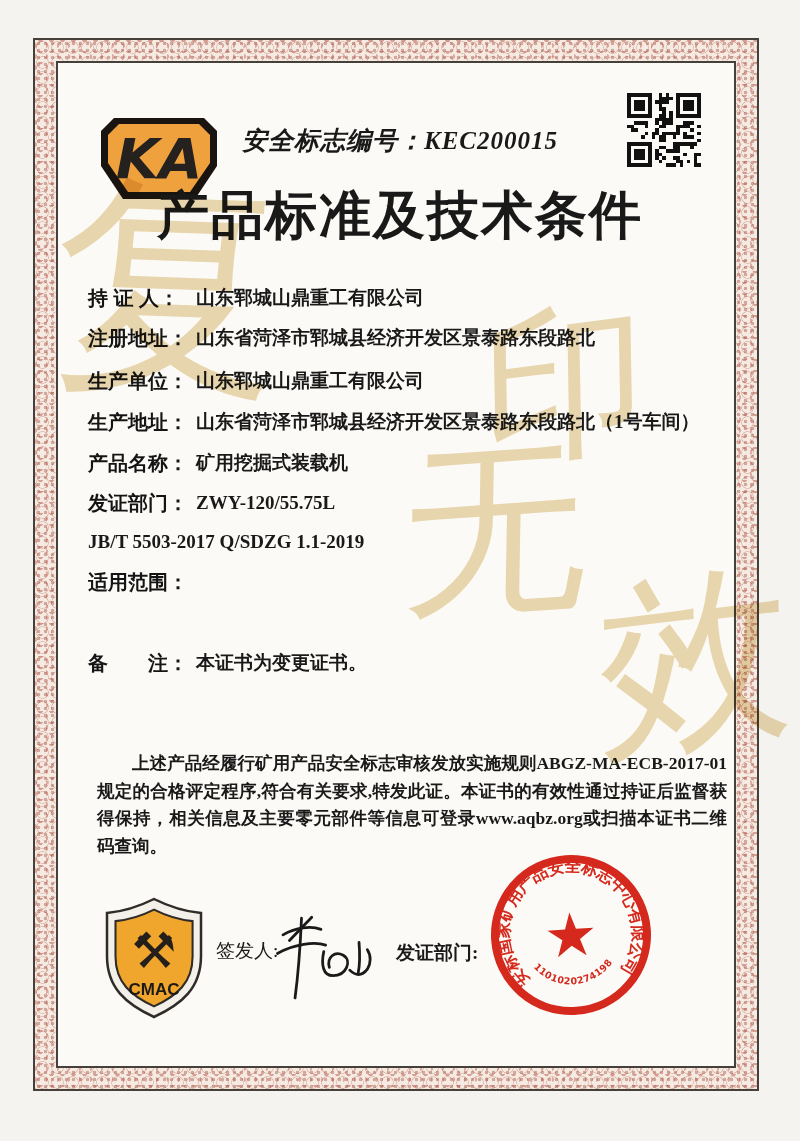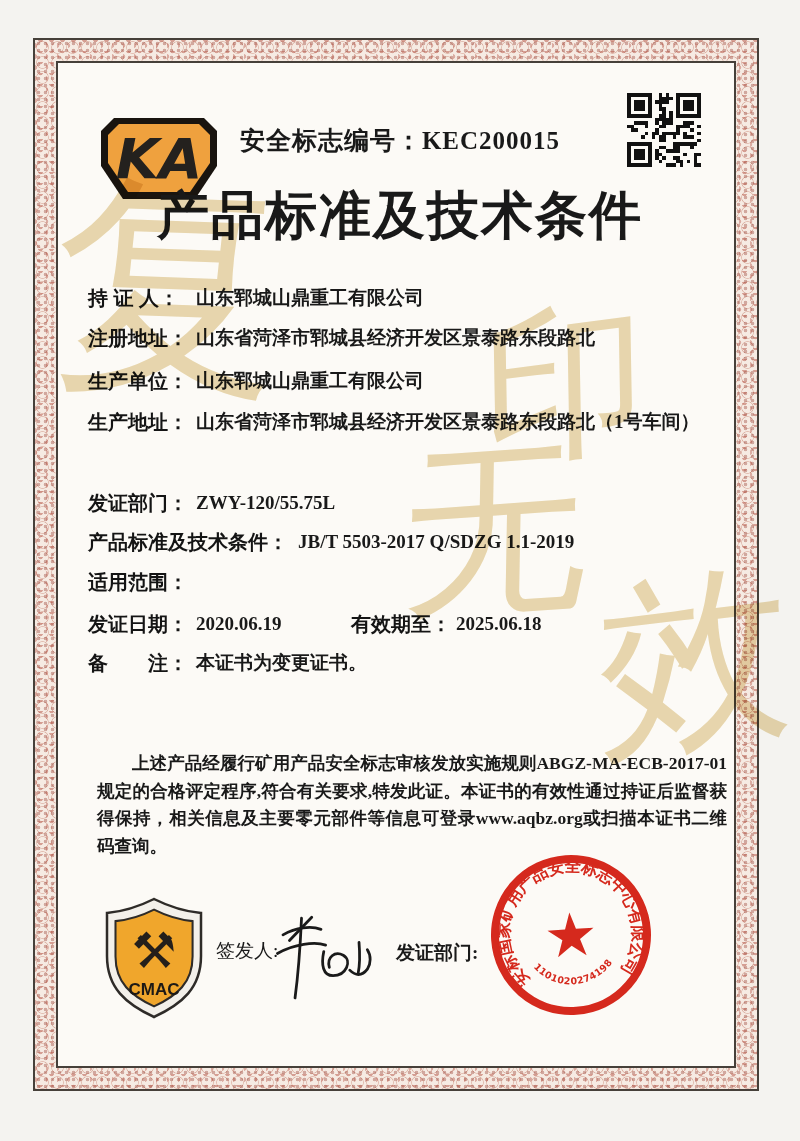--- a/index.html
+++ b/index.html
@@ -34,21 +34,21 @@
     background:#fcfaf6;
     box-sizing:border-box;
   }
 
   .layer{position:absolute;inset:0;z-index:2;}
 
   
   .ka-logo{position:absolute;left:98px;top:114px;width:122px;height:88px;}
   .cert-no{
     position:absolute;left:0;top:124px;width:800px;text-align:center;
-    font-size:25px;font-weight:bold;letter-spacing:1px;
+    font-size:25px;font-weight:bold;letter-spacing:1px;font-style:italic;
   }
   .qr{position:absolute;left:627px;top:93px;width:74px;height:74px;}
   .title{
     position:absolute;left:0;top:186px;width:800px;text-align:center;
     font-size:52px;font-weight:bold;letter-spacing:2px;line-height:1.15;
   }
 
   
   .row{position:absolute;left:88px;display:flex;align-items:flex-end;}
   .flabel{
@@ -239,36 +239,33 @@
       <span class="fvalue">山东省菏泽市郓城县经济开发区景泰路东段路北</span>
     </div>
     <div class="row" style="top:370px">
       <span class="flabel">生产单位：</span>
       <span class="fvalue">山东郓城山鼎重工有限公司</span>
     </div>
     <div class="row" style="top:411px">
       <span class="flabel">生产地址：</span>
       <span class="fvalue">山东省菏泽市郓城县经济开发区景泰路东段路北（1号车间）</span>
     </div>
+    <div class="row" style="top:452px">
+      <span class="flabel">产品名称：</span>
+      <span class="fvalue">矿用挖掘式装载机</span>
+    </div>
     <div class="row" style="top:492px">
       <span class="flabel">发证部门：</span>
       <span class="fvalue">ZWY-120/55.75L</span>
     </div>
     <div class="row wide" style="top:531px">
-      <span class="flabel">产品标准及技术条件：</span>
       <span class="fvalue">JB/T 5503-2017 Q/SDZG 1.1-2019</span>
     </div>
     <div class="row" style="top:571px">
       <span class="flabel">适用范围：</span>
-    </div>
-    <div class="row" style="top:613px">
-      <span class="flabel">发证日期：</span>
-      <span class="fvalue date">2020.06.19</span>
-      <span class="flabel second">有效期至：</span>
-      <span class="fvalue">2025.06.18</span>
     </div>
     <div class="row" style="top:652px">
       <span class="flabel">备　　注：</span>
       <span class="fvalue">本证书为变更证书。</span>
     </div>
 
     <div class="statement">上述产品经履行矿用产品安全标志审核发放实施规则ABGZ-MA-ECB-2017-01规定的合格评定程序,符合有关要求,特发此证。本证书的有效性通过持证后监督获得保持，相关信息及主要零元部件等信息可登录www.aqbz.org或扫描本证书二维码查询。</div>
 
     <svg class="cmac" viewBox="0 0 104 124">
       <path d="M52,3 C70,12 88,16 99,17 L99,60 C99,92 80,108 52,121 C24,108 5,92 5,60 L5,17 C16,16 34,12 52,3 Z" fill="#f3f0ea" stroke="#2e2b28" stroke-width="2.5"></path>

